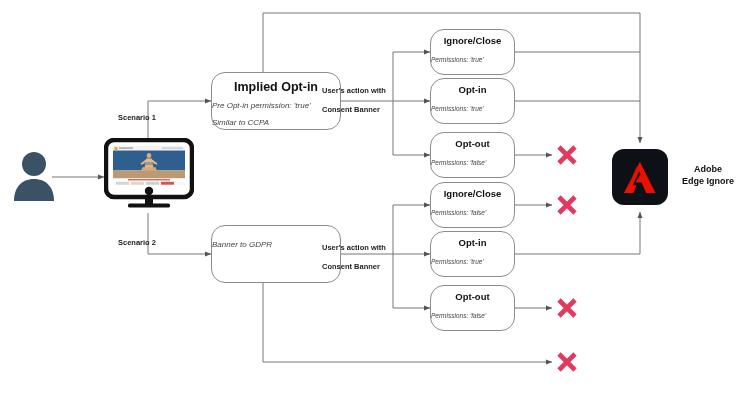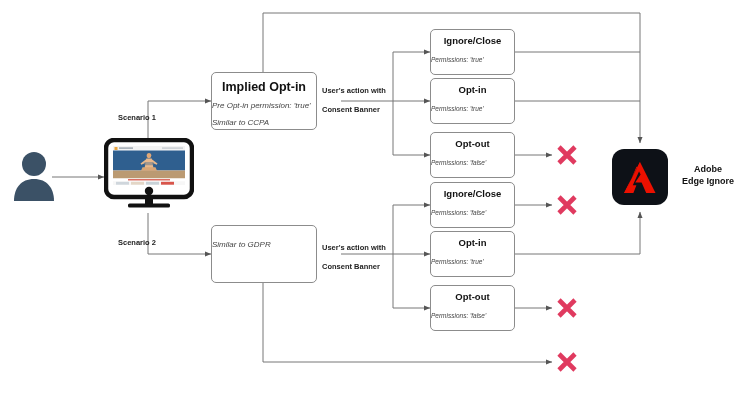--- a/index.html
+++ b/index.html
@@ -22,41 +22,41 @@
     height: 394px;
     pointer-events: none;
   }
 
   
   .node {
     position: absolute;
     box-sizing: border-box;
     background: #ffffff;
     border: 1px solid #8c8c8c;
-    border-radius: 5px;
+    border-radius: 14px;
     display: flex;
     flex-direction: column;
     align-items: stretch;
     justify-content: flex-start;
     z-index: 4;
   }
   .node .ttl {
     text-align: center;
     font-weight: bold;
     color: #111111;
     line-height: 1.15;
   }
   .node .sub {
     color: #444444;
     line-height: 1.25;
     font-style: italic;
   }
 
   
-  .implied { width: 106px; height: 58px; padding-top: 7px; }
+  .implied { width: 130px; height: 58px; padding-top: 7px; }
   .implied .ttl { font-size: 12.5px; }
   .implied .sub { font-size: 8px; margin-top: 7px; }
 
   
   .action { width: 85px; height: 46px; padding-top: 6px; }
   .action .ttl { font-size: 9.5px; }
   .action .sub { font-size: 6.5px; margin-top: 9px; }
 
   
   .label {
@@ -230,21 +230,21 @@
   <div class="scen" style="left:82px; top:113px;">Scenario 1</div>
   <div class="scen" style="left:82px; top:238px;">Scenario 2</div>
 
   <div class="node implied" style="left:211px; top:72px;">
     <div class="ttl">Implied Opt-in</div>
     <div class="sub">Pre Opt-in permission: 'true'</div>
     <div class="sub">Similar to CCPA</div>
   </div>
 
   <div class="node implied" style="left:211px; top:225px;">
-    <div class="sub">Similar to GDPR</div>
+    <div class="sub">Banner to GDPR</div>
   </div>
 
   <div class="label" style="left:322px; top:86px;">User's action with</div>
   <div class="label" style="left:322px; top:105px;">Consent Banner</div>
 
   <div class="label" style="left:322px; top:243px;">User's action with</div>
   <div class="label" style="left:322px; top:262px;">Consent Banner</div>
 
   <div class="node action" style="left:430px; top:29px;">
     <div class="ttl">Ignore/Close</div>

